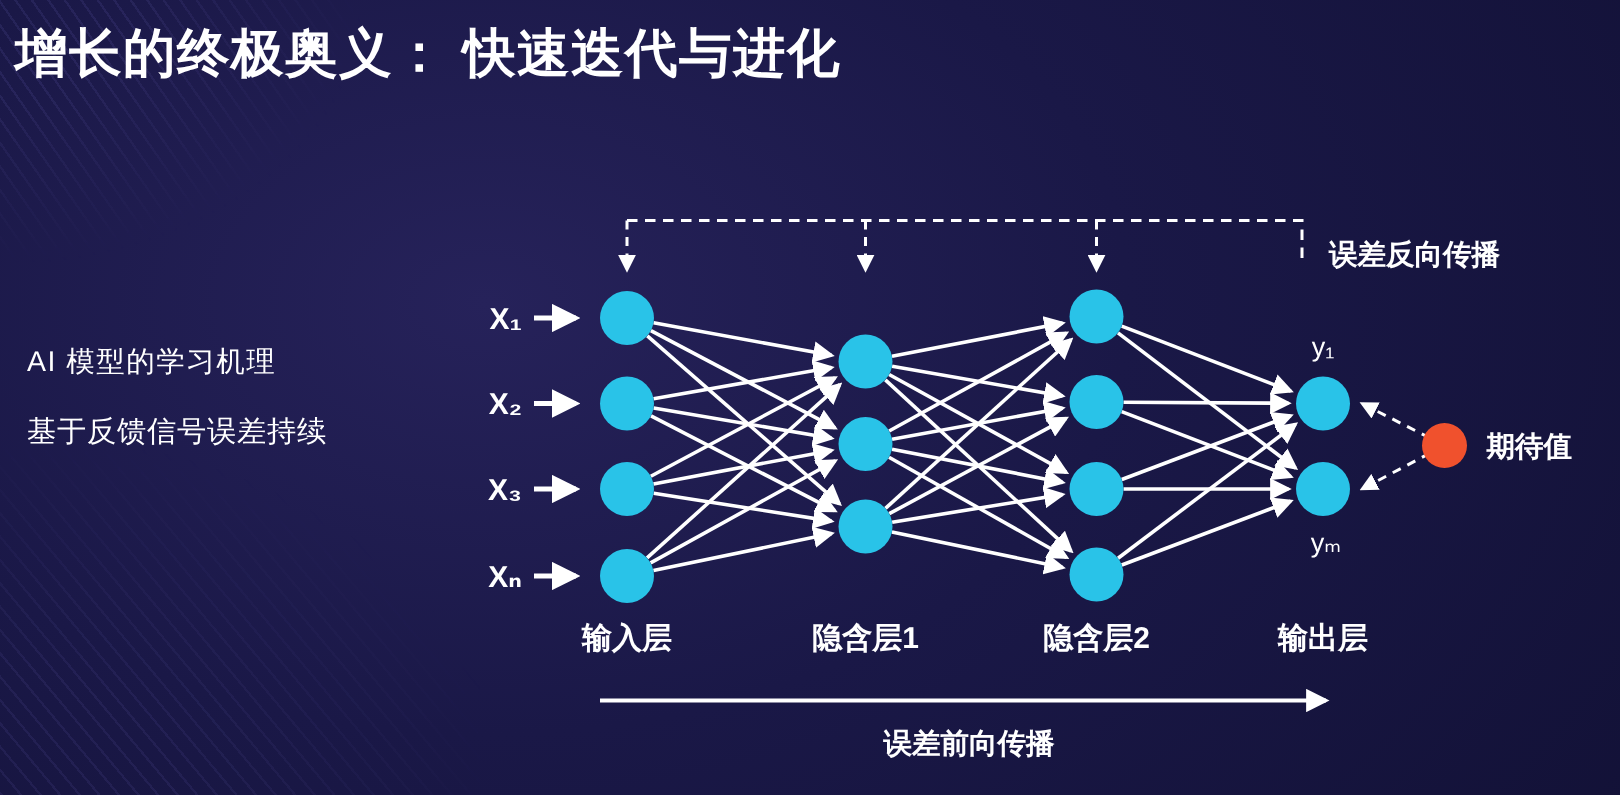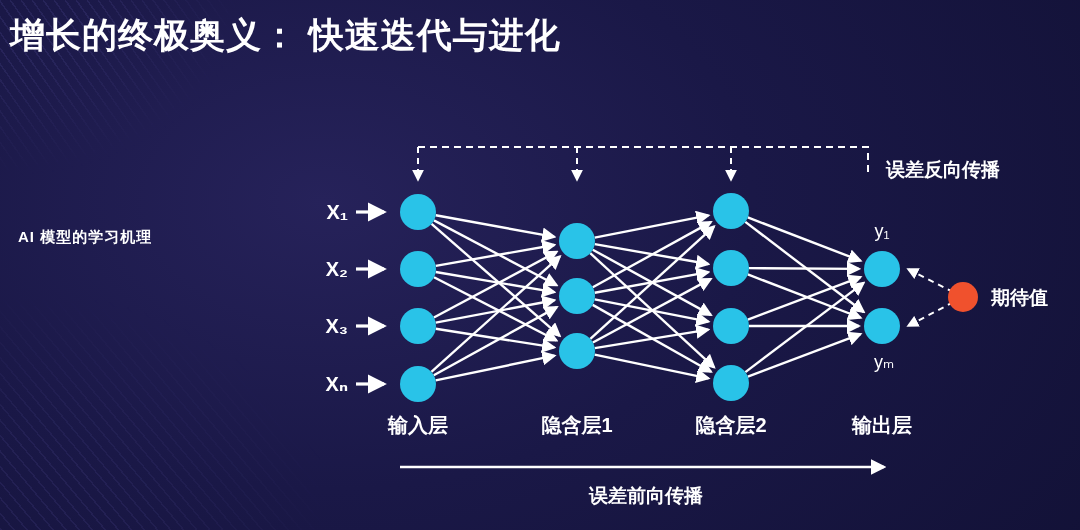--- a/index.html
+++ b/index.html
@@ -19,39 +19,40 @@
     bottom:0;left:0;width:320px;height:230px;
     background:repeating-linear-gradient(50deg, rgba(130,120,215,0.10) 0 1.5px, transparent 1.5px 10px);
     -webkit-mask-image:radial-gradient(ellipse at 0% 100%, #000 25%, transparent 75%);
     mask-image:radial-gradient(ellipse at 0% 100%, #000 25%, transparent 75%);
   }
   .title{
     position:absolute;left:10px;top:12px;margin:0;
     font-size:35px;font-weight:bold;letter-spacing:1px;white-space:nowrap;
   }
   .left-panel{position:absolute;left:18px;top:228px;width:290px;}
-  .lp-heading{font-size:15px;font-weight:bold;margin-bottom:18px;letter-spacing:1px;}
+  .lp-heading{font-size:19px;font-weight:normal;margin-bottom:18px;letter-spacing:1px;}
   .lp-line{font-size:19.5px;line-height:33px;letter-spacing:0.5px;}
   svg{position:absolute;left:0;top:0;}
   .svg-label{fill:#ffffff;font-family:"Liberation Sans","DejaVu Sans",sans-serif;font-size:20px;}
   .svg-label.bold{font-weight:bold;}
   .svg-label.small{font-size:18px;}
   .svg-label.cap{font-size:19px;font-weight:bold;}
 </style>
 </head>
 <body>
 
 <div class="slide">
   <div class="deco deco-tl"></div>
   <div class="deco deco-bl"></div>
 
   <h1 class="title">增长的终极奥义： 快速迭代与进化</h1>
 
   <div class="left-panel">
     <div class="lp-heading">AI 模型的学习机理</div>
+    <div class="lp-line">基于反馈信号误差持续</div>
   </div>
 
   <svg id="network-svg" width="1080" height="530" viewBox="0 0 1080 530">
     <defs>
       <marker id="arr" viewBox="0 0 10 10" refX="8.5" refY="5" markerWidth="6" markerHeight="6" orient="auto">
         <path d="M0,0 L10,5 L0,10 Z" fill="#ffffff"></path>
       </marker>
     </defs>
     <g id="gen">
         <line x1="435.707873745558" y1="215.22973797874957" x2="554.3732724362314" y2="236.87311258270887" stroke="#ffffff" stroke-width="2.4" marker-end="url(#arr)"></line>

